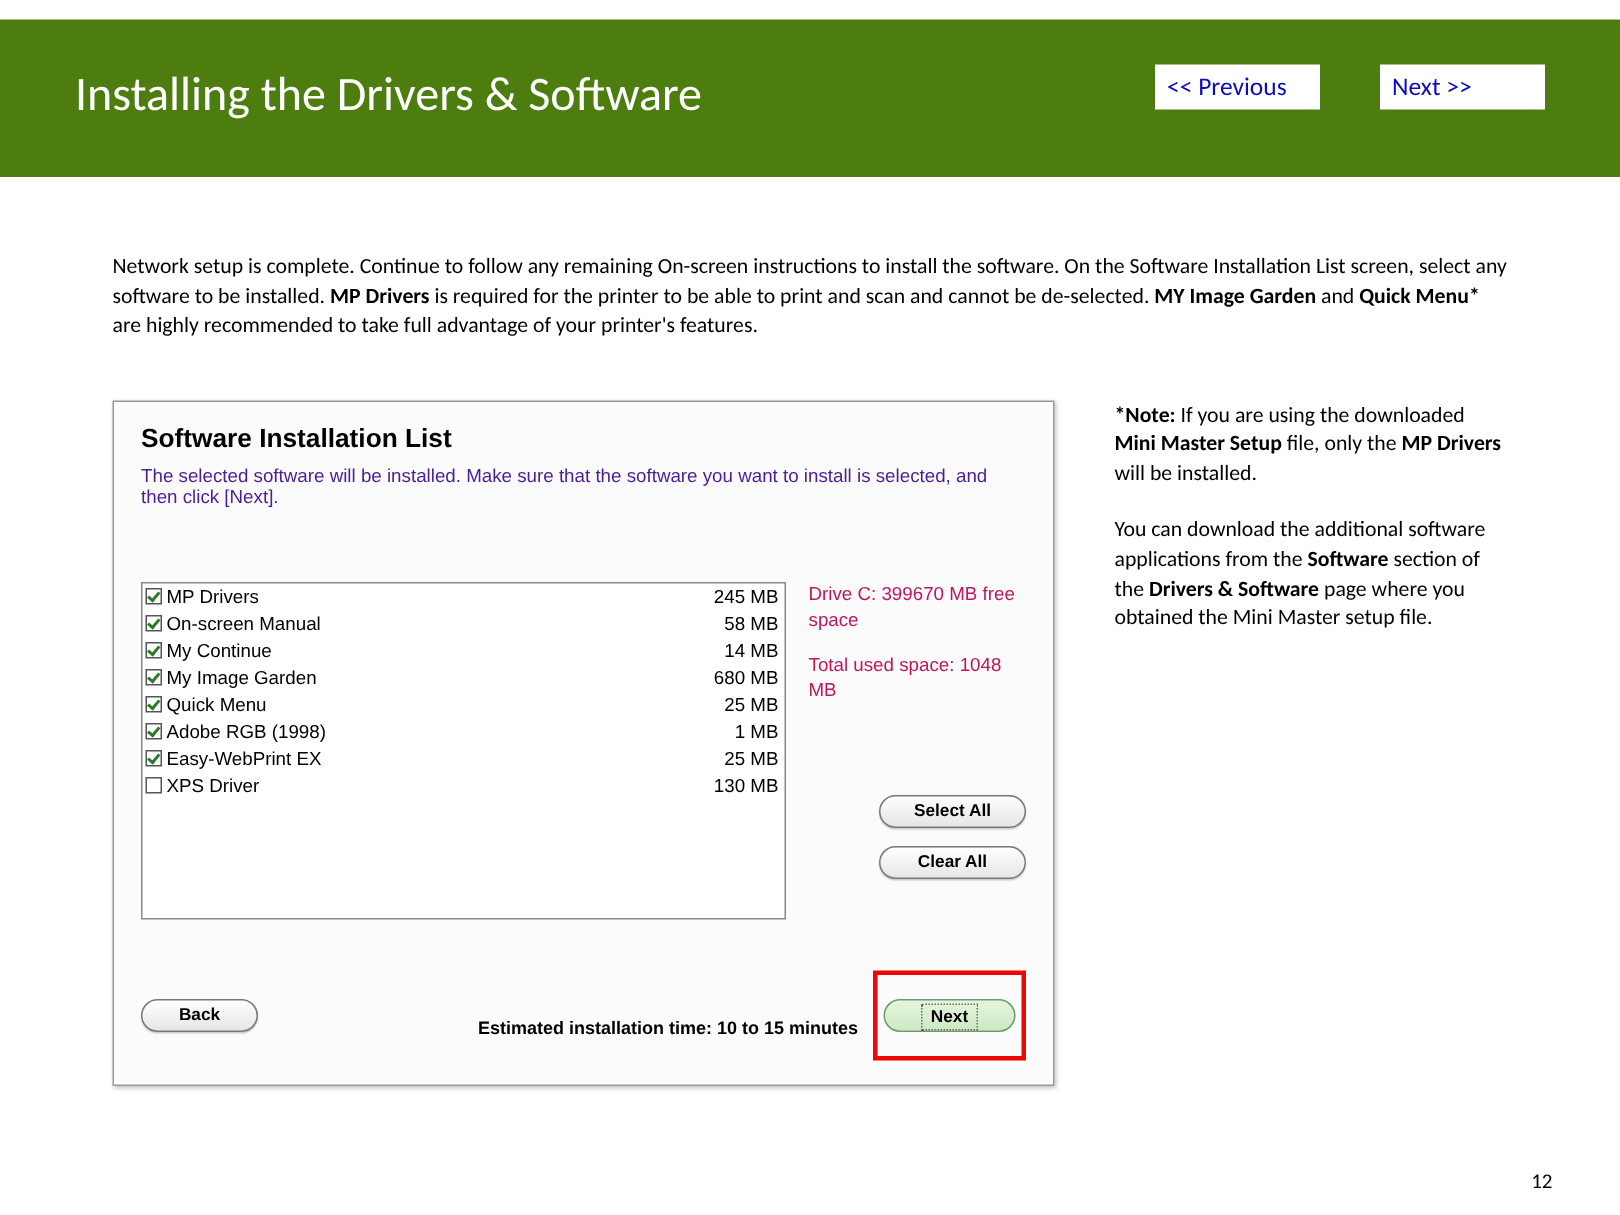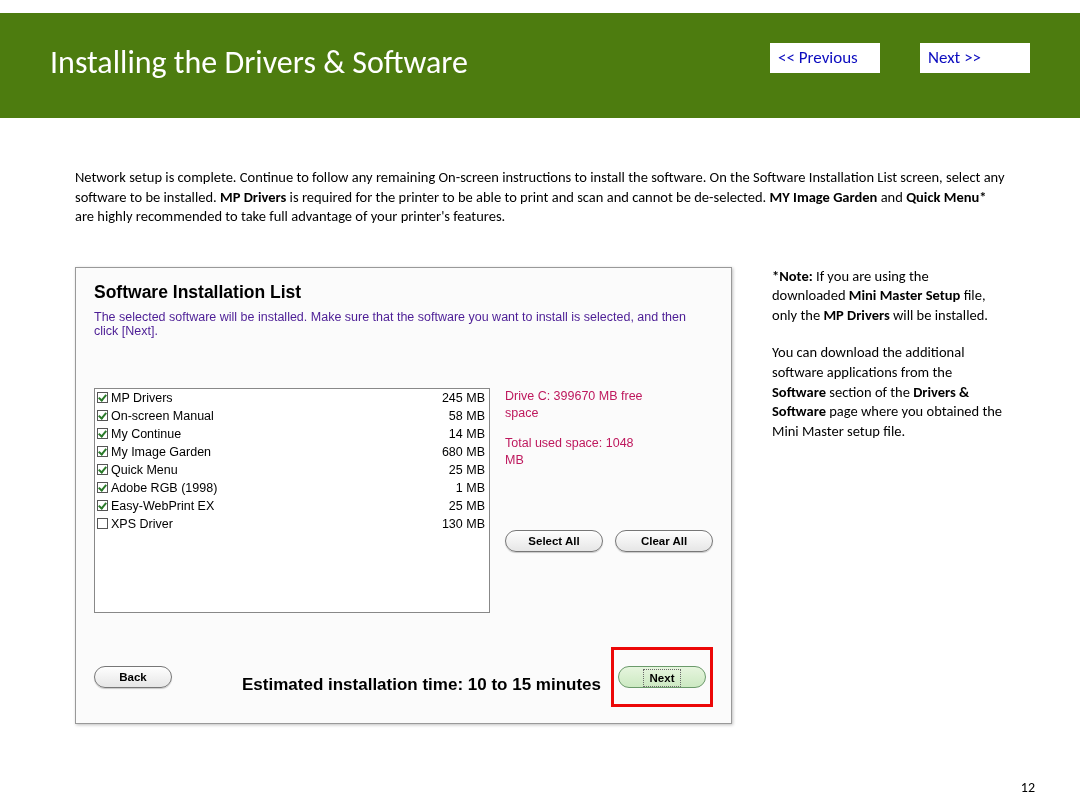--- a/index.html
+++ b/index.html
@@ -123,30 +123,30 @@
     background: linear-gradient(#fefefe,#e6e6e6);
     font-family: Tahoma, Arial, sans-serif;
     font-size: 11.5px;
     font-weight: bold;
     height: 22px;
     line-height: 20px;
     text-align: center;
     width: 98px;
     box-shadow: 0 1px 1px rgba(0,0,0,0.2);
   }
-  .side-btns { margin-top: 60px; display: flex; flex-direction: row; gap: 12px; align-items: flex-end; }
+  .side-btns { margin-top: 60px; display: flex; flex-direction: column; gap: 12px; align-items: flex-end; }
   .sil-footer {
     display: flex;
     align-items: center;
     margin-top: 34px;
     gap: 10px;
   }
   .est-time {
     font-family: Arial, sans-serif;
-    font-size: 17px;
+    font-size: 12px;
     font-weight: bold;
     margin-left: auto;
     margin-top: 17px;
   }
   .next-wrap {
     border: 3px solid #ec0808;
     padding: 16px 4px;
   }
   .next-btn {
     display: inline-block;

